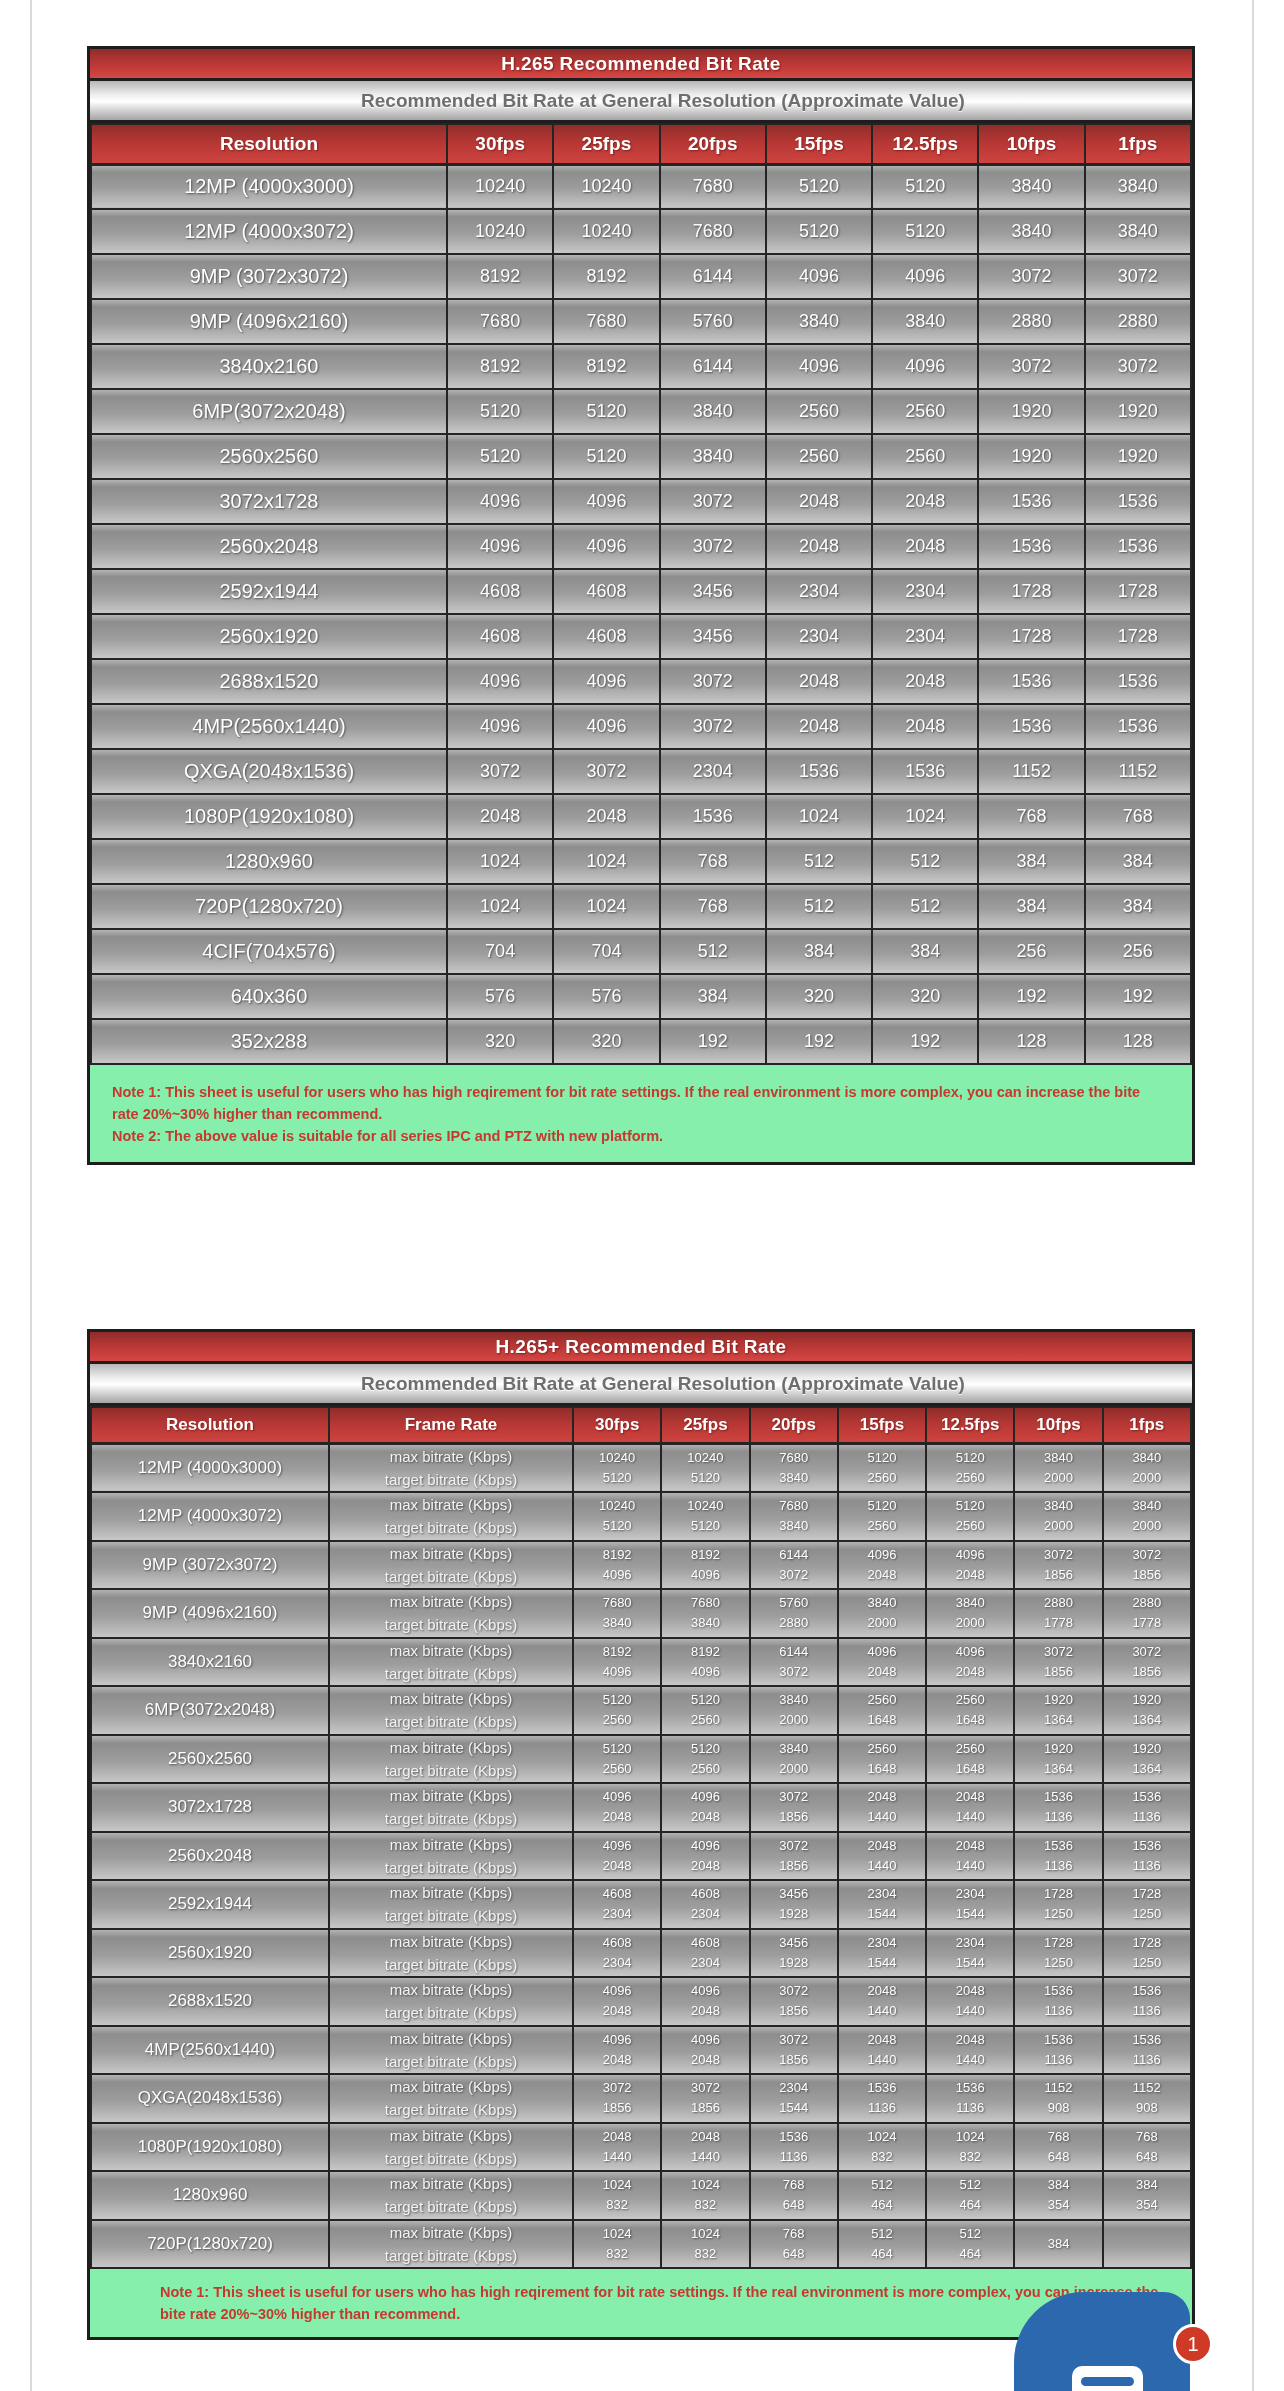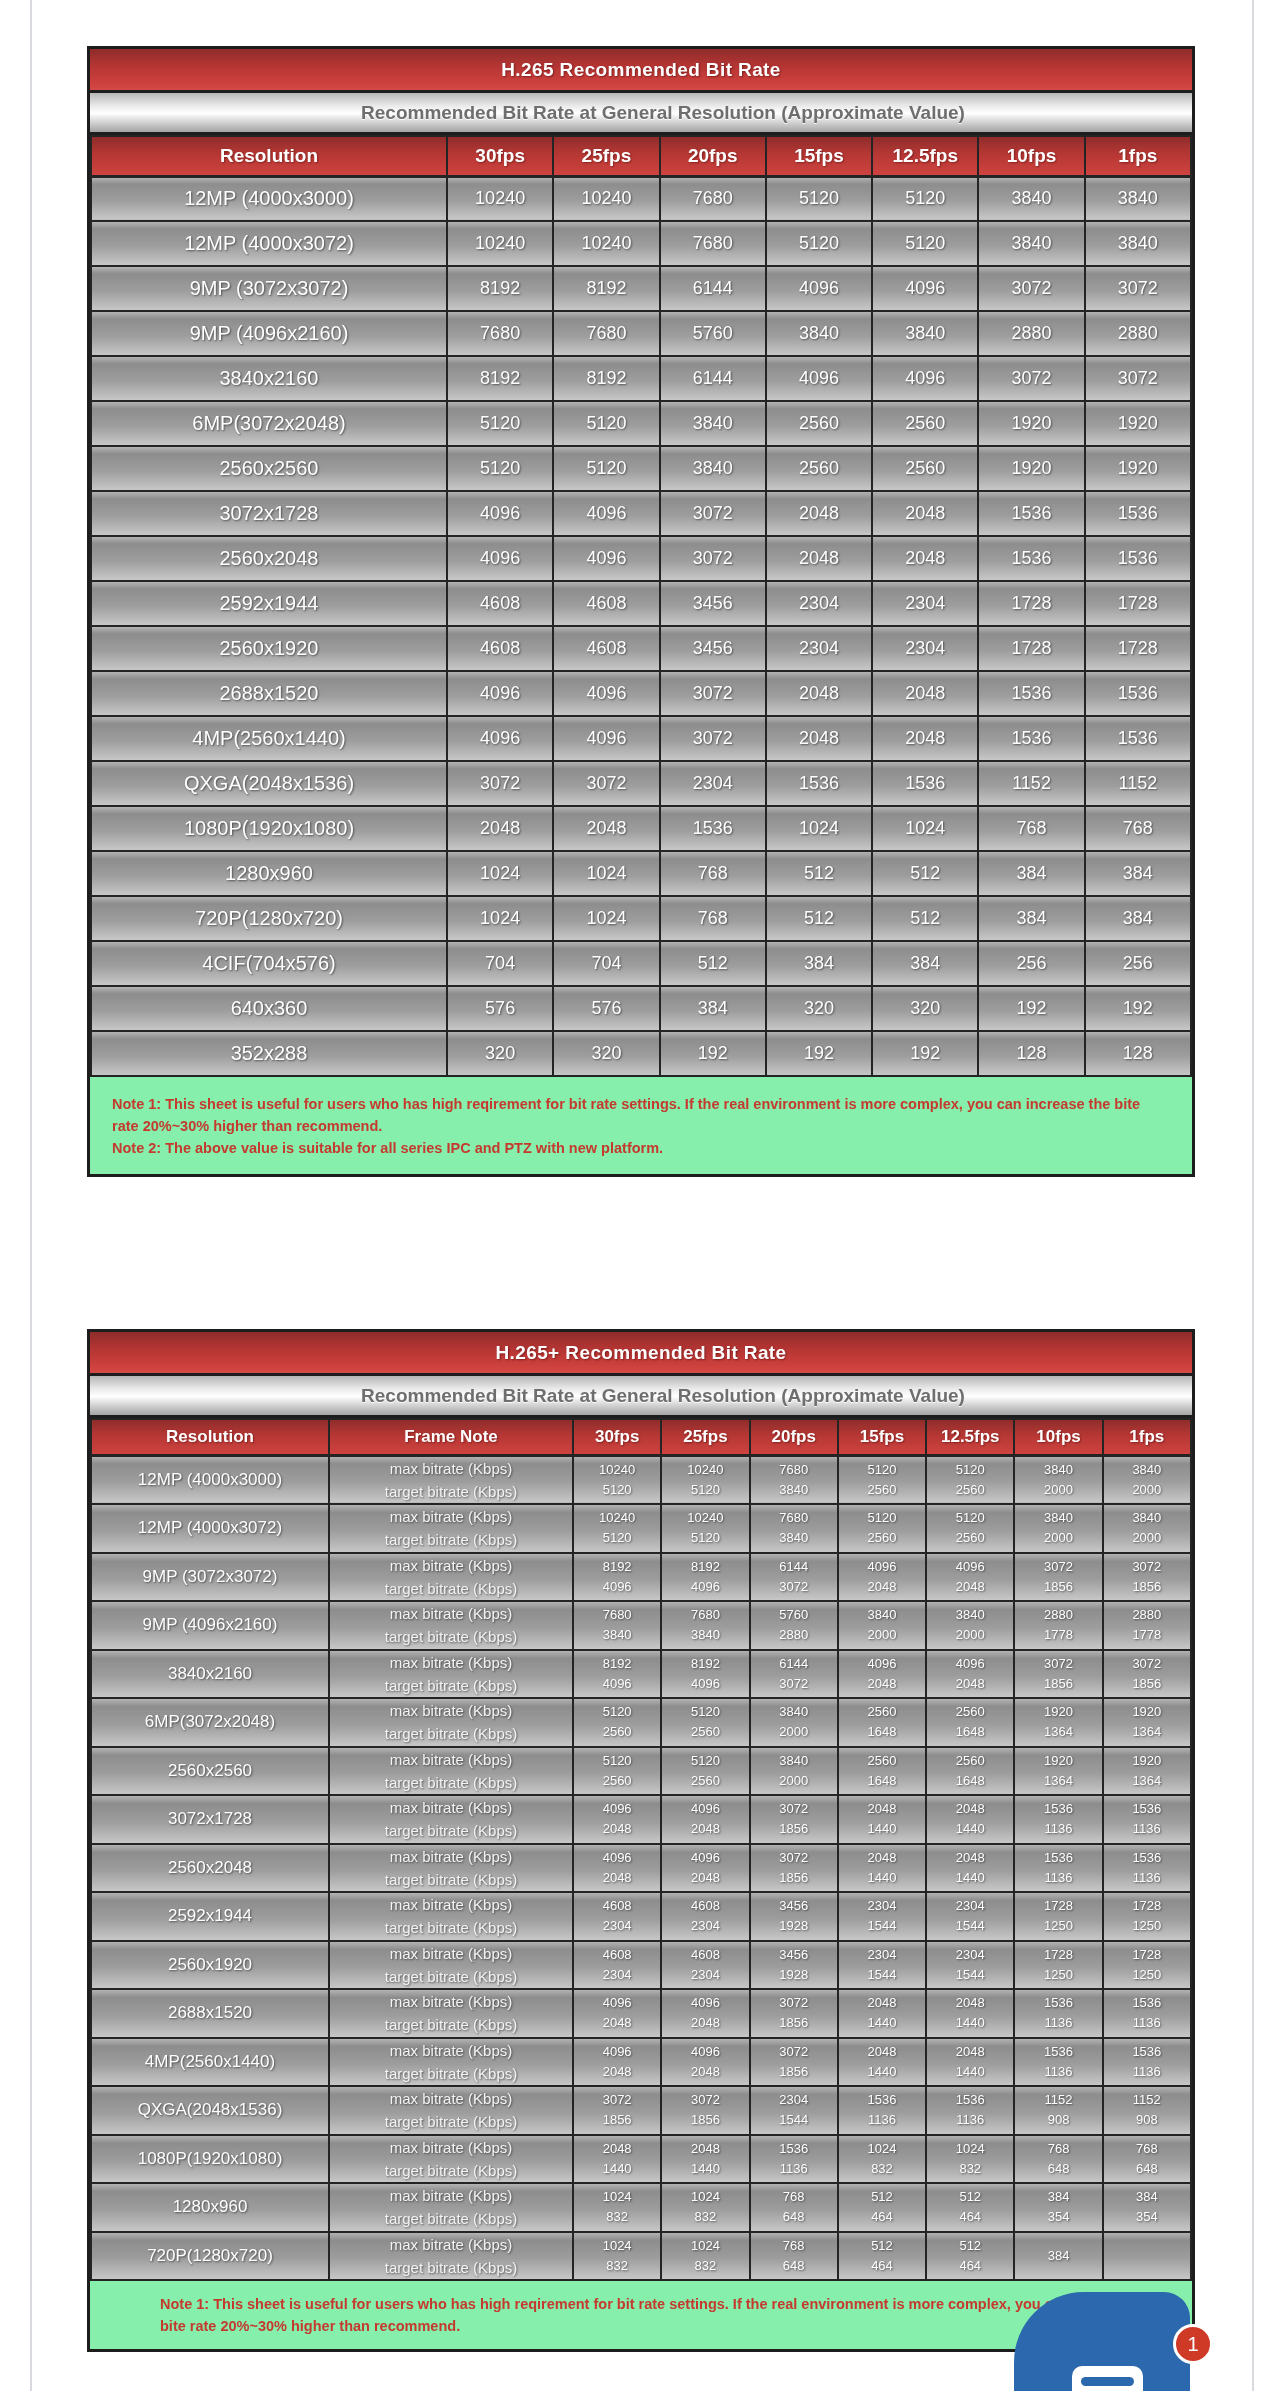--- a/index.html
+++ b/index.html
@@ -13,21 +13,21 @@
   .edge-line.right { left:1252px; }
 
   .sheet {
     position:absolute; left:87px; width:1108px;
     border:3px solid #1d1d1d; background:#fdfdfd;
   }
   .sheet1 { top:46px; }
   .sheet2 { top:1329px; }
 
   .tbl-title {
-    height:44px; display:flex; align-items:center; justify-content:center;
+    height:32px; display:flex; align-items:center; justify-content:center;
     font-size:19px; font-weight:bold; letter-spacing:.4px; color:#ffffff;
     background:linear-gradient(180deg,#8e2c2a 0%,#b43533 40%,#ce413e 85%,#d44a45 100%);
     border-bottom:3px solid #1d1d1d;
     text-shadow:1px 1px 2px rgba(60,0,0,.5);
   }
   .tbl-subtitle {
     height:42px; display:flex; align-items:center; justify-content:center;
     font-size:19px; font-weight:bold; color:#6e6e6e;
     background:linear-gradient(180deg,#b6b6b6 0%,#e9e9e9 32%,#ffffff 52%,#cdcdcd 78%,#a4a4a4 100%);
     border-bottom:3px solid #1d1d1d;
@@ -315,21 +315,21 @@
     </div>
 </section>
 
 <section class="sheet sheet2">
   <div class="tbl-title">H.265+ Recommended Bit Rate</div>
   <div class="tbl-subtitle">Recommended Bit Rate at General Resolution (Approximate Value)</div>
   <table>
     <thead>
       <tr>
           <th>Resolution</th>
-          <th>Frame Note</th>
+          <th>Frame Rate</th>
           <th>30fps</th>
           <th>25fps</th>
           <th>20fps</th>
           <th>15fps</th>
           <th>12.5fps</th>
           <th>10fps</th>
           <th>1fps</th>
         </tr>
     </thead>
     <tbody>

